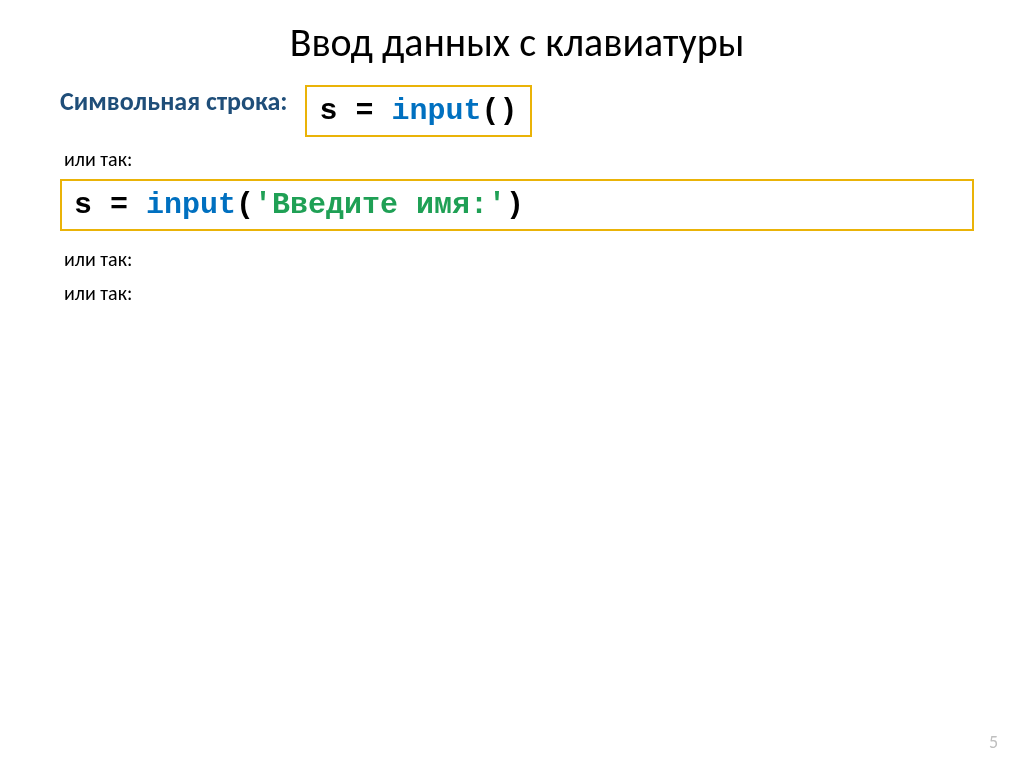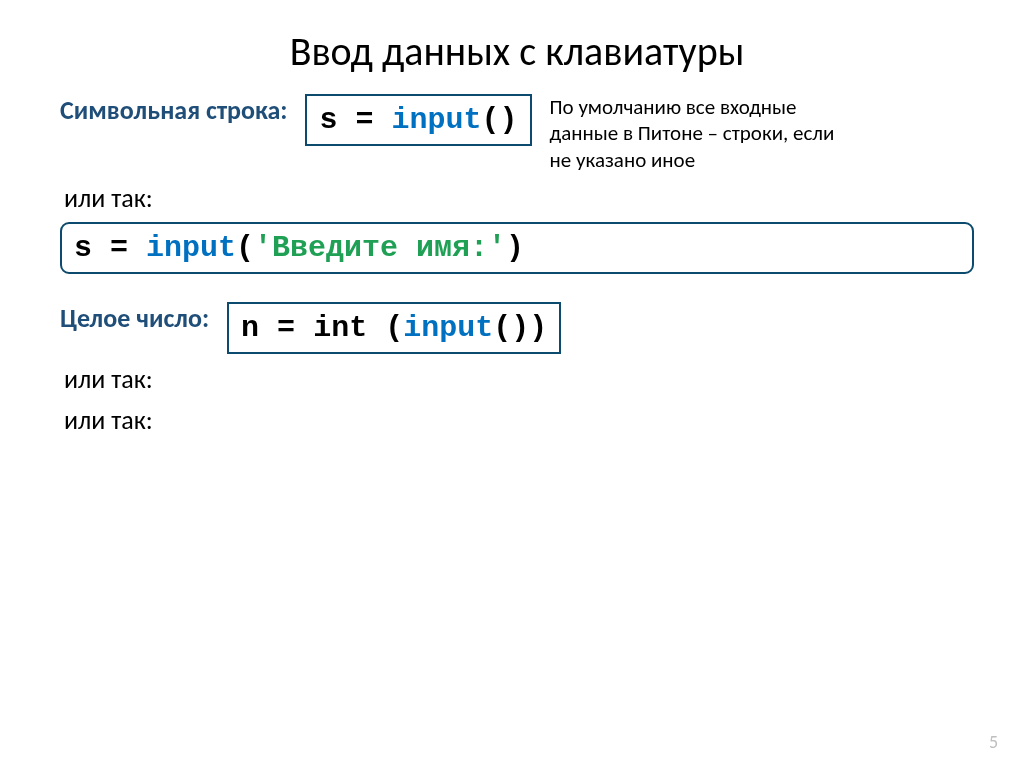--- a/index.html
+++ b/index.html
@@ -9,60 +9,59 @@
     height: 767px;
     font-family: Calibri, Arial, sans-serif;
     background: #fff;
     color: #000;
     position: relative;
     box-sizing: border-box;
   }
   .slide {
     padding: 10px 50px 0 60px;
     box-sizing: border-box;
-    margin-top: 9px;
   }
   .title {
     font-size: 40px;
     text-align: center;
     margin: 8px 0 18px 0;
     font-weight: 400;
     color: #000;
   }
   .row {
     display: flex;
     align-items: flex-start;
     margin-bottom: 8px;
+    text-align: right;
   }
   .label {
     color: #1f4e79;
     font-weight: 700;
     font-size: 26px;
     margin-right: 18px;
     line-height: 1.3;
   }
   .sublabel {
     color: #000;
-    font-size: 26px;
+    font-size: 20px;
     margin: 10px 0 8px 4px;
     line-height: 1.2;
   }
   .code-box {
-    border: 2px solid #0c4a6e;
+    border: 2px solid #eab308;
     padding: 6px 12px;
     font-family: "Courier New", monospace;
     font-size: 30px;
     font-weight: 700;
     white-space: pre;
     line-height: 1.2;
     display: inline-block;
   }
   .code-wide {
     display: block;
-    border-radius: 9px;
   }
   .tok-var  { color: #000; }
   .tok-op   { color: #000; }
   .tok-func { color: #000; }
   .tok-call { color: #0070c0; }
   .tok-str  { color: #1fa055; }
   .note {
     font-size: 21px;
     color: #000;
     line-height: 1.25;
@@ -82,33 +81,28 @@
 </head>
 <body>
 
 <div class="slide">
 
   <div class="title">Ввод данных с клавиатуры</div>
 
   <div class="row first-row">
     <div class="label">Символьная строка:</div>
     <div class="code-box"><span class="tok-var">s</span><span class="tok-op"> = </span><span class="tok-call">input</span><span class="tok-func">(</span><span class="tok-func">)</span></div>
-    <div class="note">По умолчанию все входные данные в Питоне – строки, если не указано иное</div>
   </div>
 
   <div class="sublabel">или так:</div>
 
   <div class="code-box code-wide"><span class="tok-var">s</span><span class="tok-op"> = </span><span class="tok-call">input</span><span class="tok-func">(</span><span class="tok-str">'Введите имя:'</span><span class="tok-func">)</span></div>
 
   <div class="spacer-sm"></div>
 
-  <div class="row" style="margin-top:22px;">
-    <div class="label">Целое число:</div>
-    <div class="code-box"><span class="tok-var">n</span><span class="tok-op"> = </span><span class="tok-func">int </span><span class="tok-func">(</span><span class="tok-call">input</span><span class="tok-func">(</span><span class="tok-func">)</span><span class="tok-func">)</span></div>
-  </div>
 
   <div class="sublabel">или так:</div>
 
 
 
   <div class="sublabel">или так:</div>
 
 
 </div>
 

